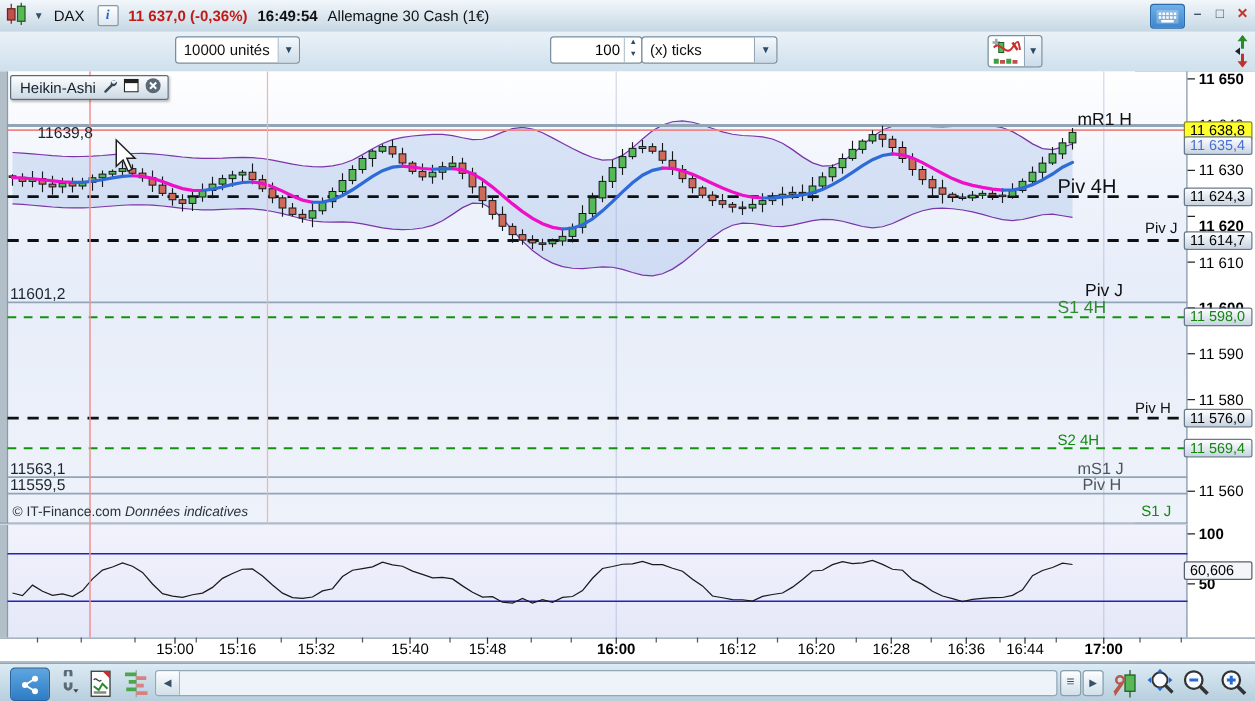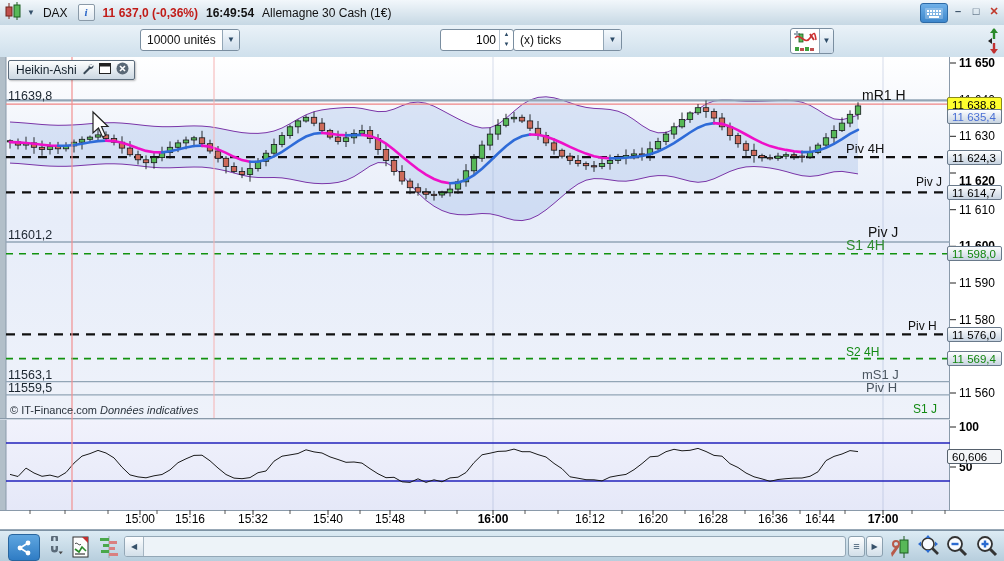--- a/index.html
+++ b/index.html
@@ -532,26 +532,26 @@
         <div class="atick" style="top: 364px; font-weight: bold;">100</div>
         <div class="atick" style="top: 404px; font-weight: bold;">50</div>
         <div class="badge yellow" style="top: 39.5704px;">11 638,8</div>
         <div class="badge" style="top: 52.0382px; color: rgb(74, 111, 212);">11 635,4</div>
         <div class="badge" style="top: 92.7419px;">11 624,3</div>
         <div class="badge" style="top: 127.945px;">11 614,7</div>
         <div class="badge" style="top: 189.184px; color: rgb(19, 134, 15);">11 598,0</div>
         <div class="badge" style="top: 269.858px;">11 576,0</div>
         <div class="badge" style="top: 294.06px; color: rgb(19, 134, 15);">11 569,4</div>
         <div class="badge plain" style="top: 391.5px;">60,606</div>
-        <div class="left-label" style="top: 33px;">11639,8</div>
+        <div class="left-label" style="top: 43px; margin-left: 22px;">11639,8</div>
         <div class="left-label" style="top: 171.95px;">11601,2</div>
         <div class="left-label" style="top: 311.662px;">11563,1</div>
         <div class="left-label" style="top: 324.863px;">11559,5</div>
         <div class="lvl-label" style="left: 862px; top: 31px; color: rgb(17, 17, 17); font-size: 14px;">mR1 H</div>
-        <div class="lvl-label" style="left: 846px; top: 85px; color: rgb(17, 17, 17); font-size: 13px;">Piv 4H</div>
+        <div class="lvl-label" style="left: 846px; top: 85px; color: rgb(17, 17, 17); font-size: 16px;">Piv 4H</div>
         <div class="lvl-label" style="left: 916px; top: 119px; color: rgb(17, 17, 17); font-size: 12px;">Piv J</div>
         <div class="lvl-label" style="left: 868px; top: 168px; color: rgb(17, 17, 17); font-size: 14px;">Piv J</div>
         <div class="lvl-label" style="left: 846px; top: 181px; color: rgb(46, 139, 46); font-size: 14px;">S1 4H</div>
         <div class="lvl-label" style="left: 908px; top: 263px; color: rgb(17, 17, 17); font-size: 12px;">Piv H</div>
         <div class="lvl-label" style="left: 846px; top: 289px; color: rgb(18, 138, 18); font-size: 12px;">S2 4H</div>
         <div class="lvl-label" style="left: 862px; top: 311px; color: rgb(74, 85, 96); font-size: 13px;">mS1 J</div>
         <div class="lvl-label" style="left: 866px; top: 324px; color: rgb(74, 85, 96); font-size: 13px;">Piv H</div>
         <div class="lvl-label" style="left: 913px; top: 346px; color: rgb(18, 138, 18); font-size: 12px;">S1 J</div>
         <div class="time-label" style="left: 140px; font-weight: normal;">15:00</div>
         <div class="time-label" style="left: 190px; font-weight: normal;">15:16</div>

